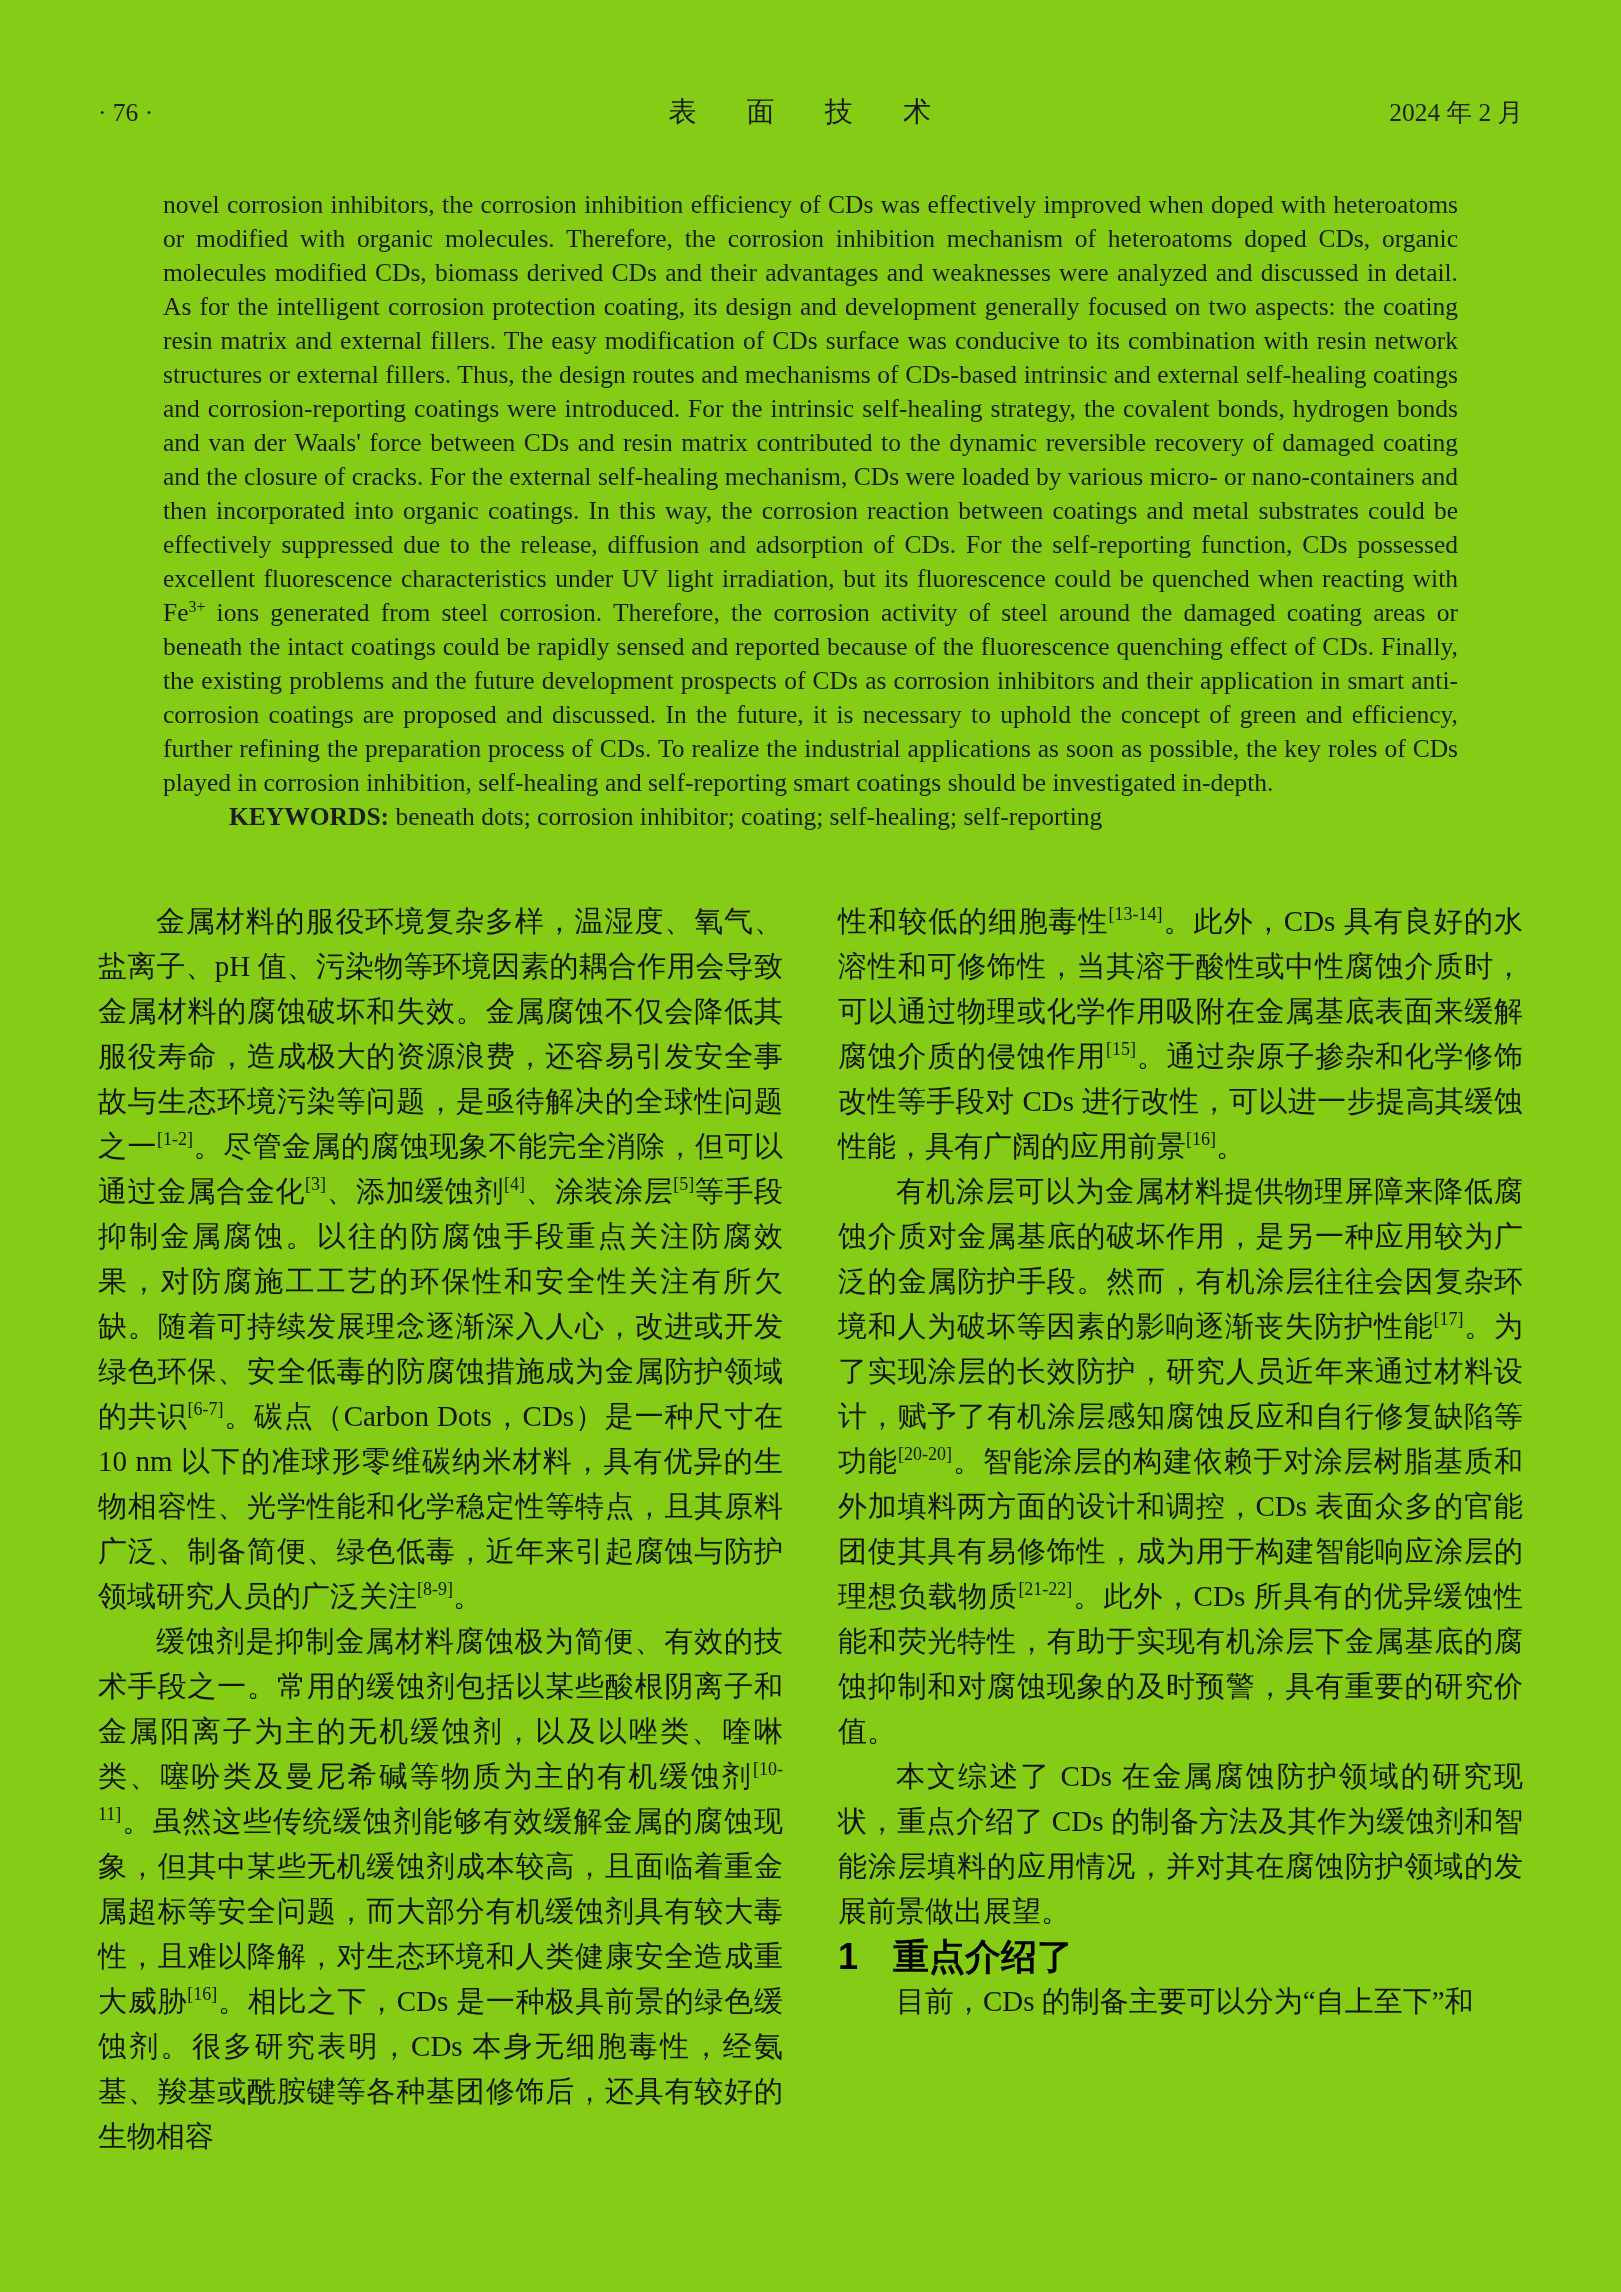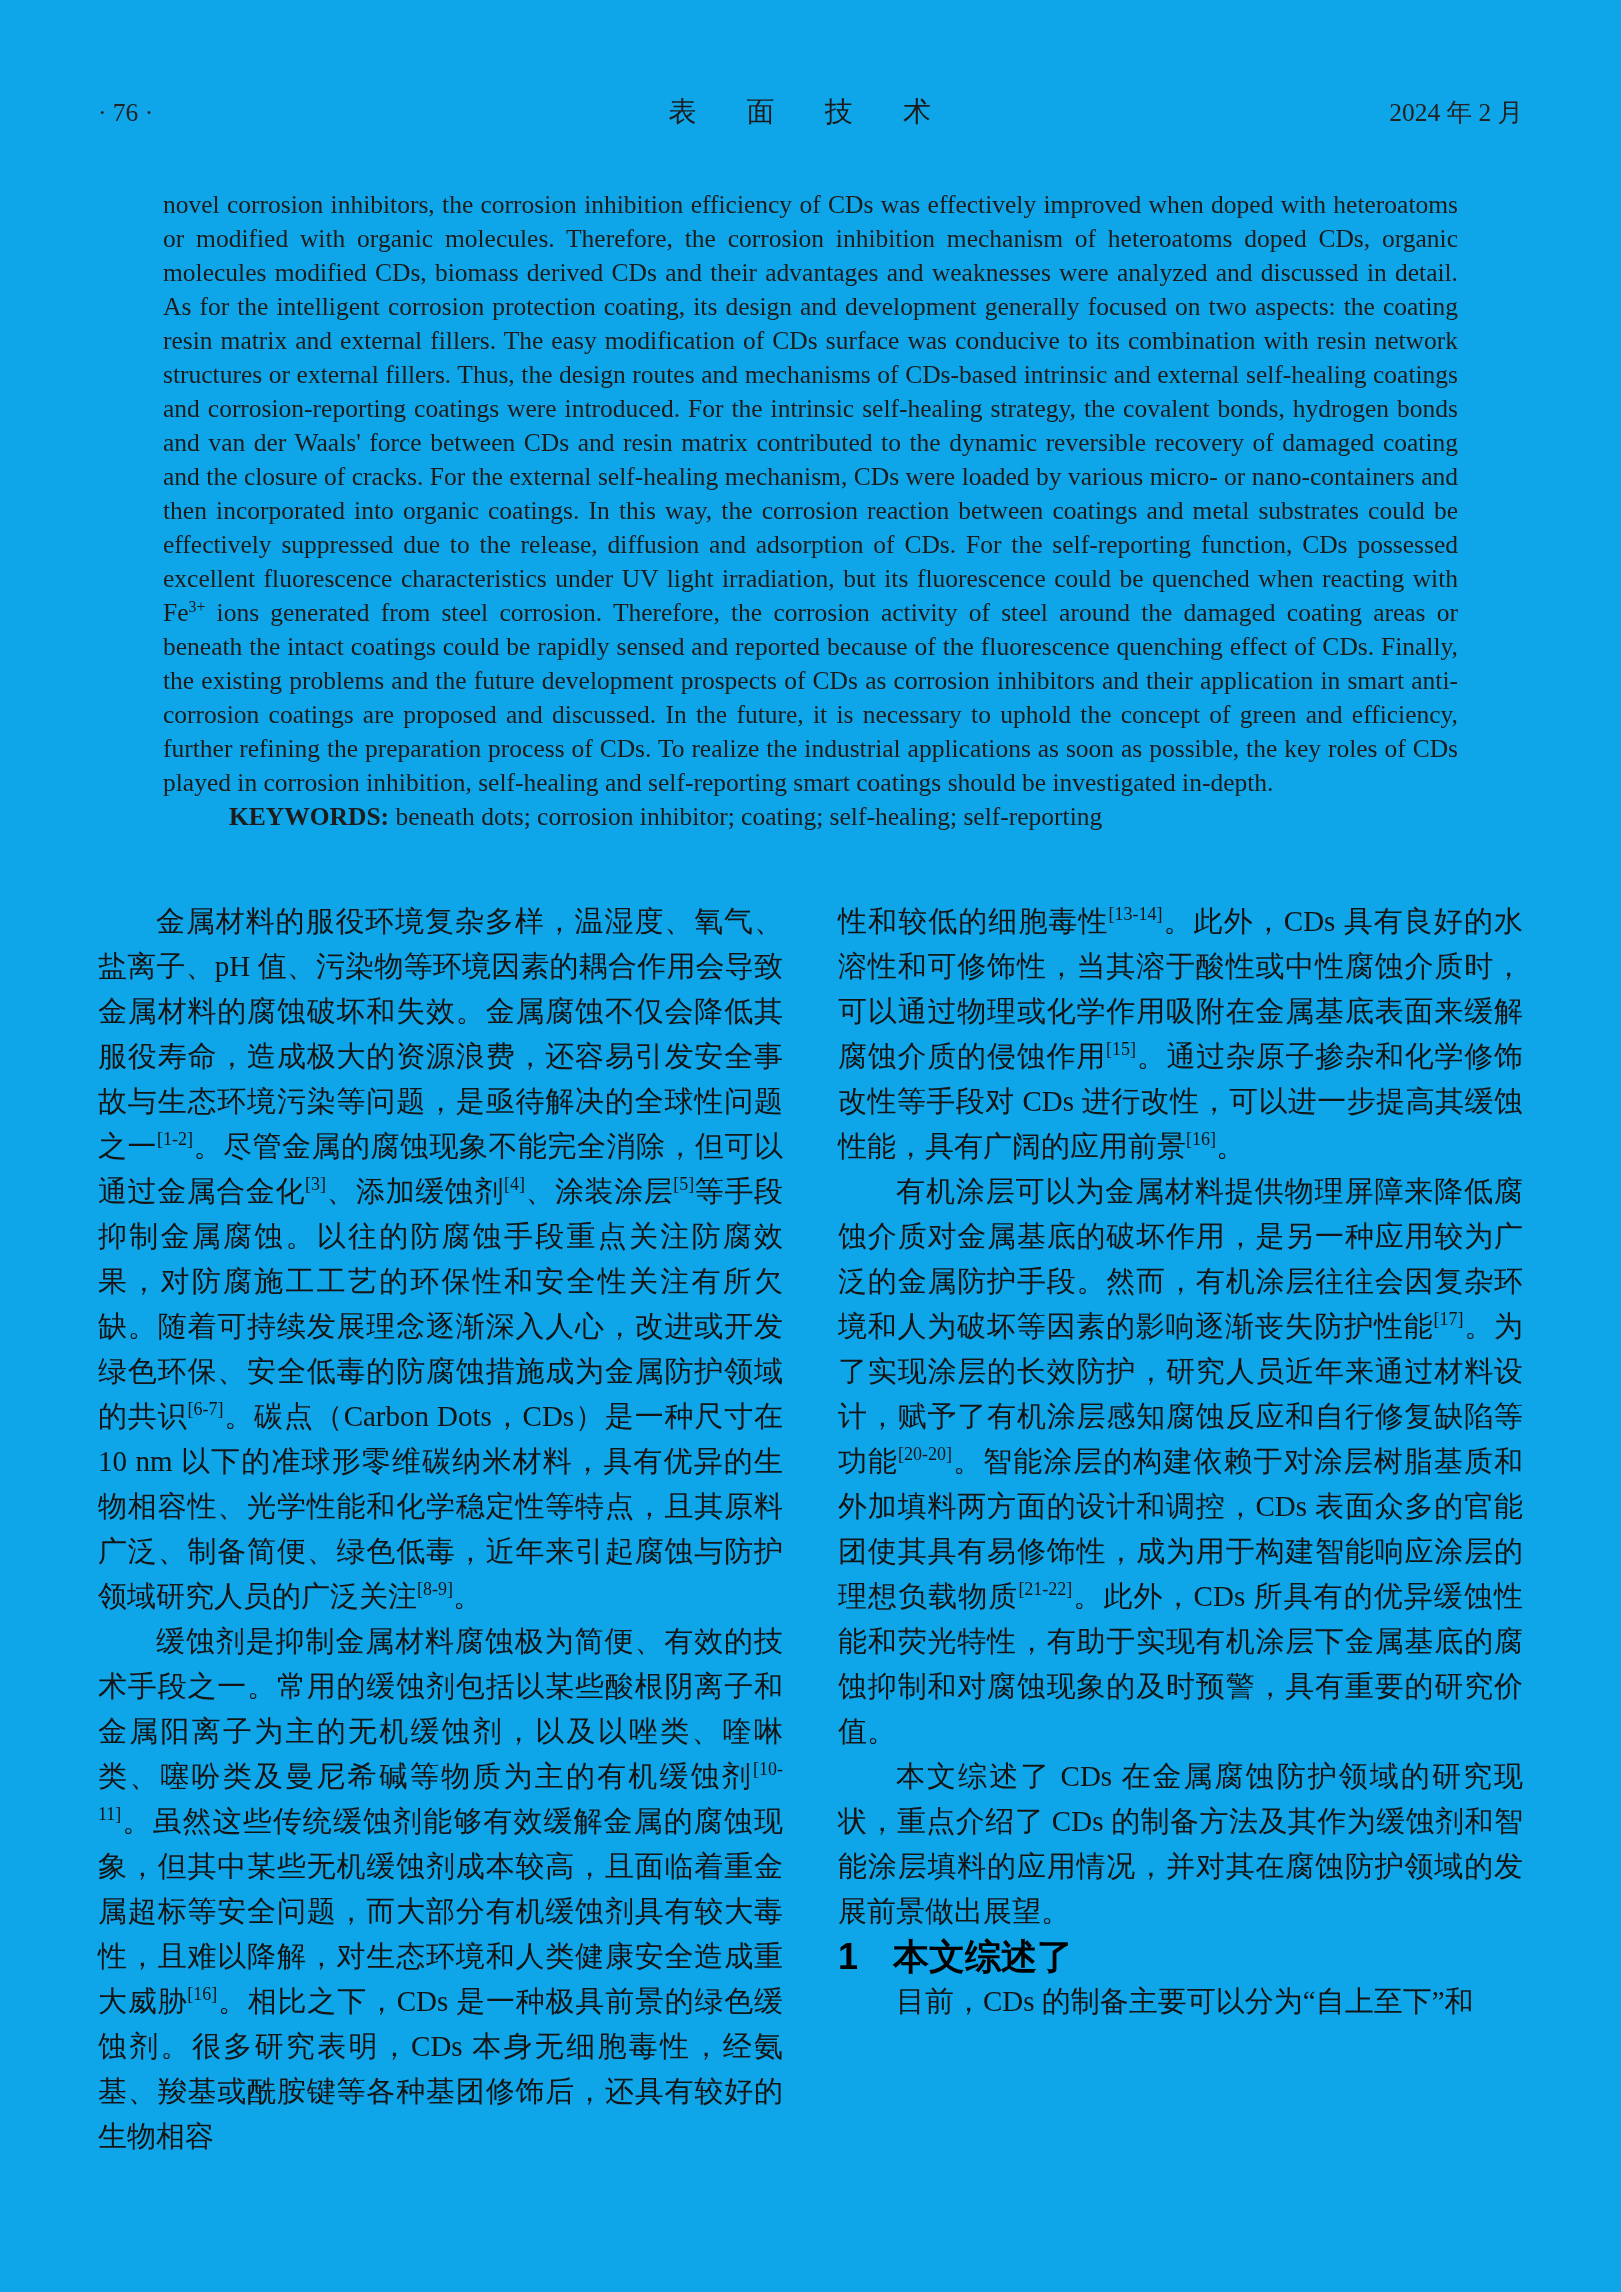--- a/index.html
+++ b/index.html
@@ -4,21 +4,21 @@
 <style>
   html, body {
     margin: 0;
     padding: 0;
     background: #ffffff;
   }
   .page {
     position: relative;
     width: 1621px;
     height: 2293px;
-    background: #0ea5e9;
+    background: #84cc16;
     box-sizing: border-box;
     padding: 93px 98px 0 98px;
     color: #1b1b1b;
     font-family: "Liberation Serif", "DejaVu Serif", serif;
     overflow: hidden;
   }
   
   .running-header {
     display: flex;
     justify-content: space-between;
@@ -106,21 +106,21 @@
       <p class="indent">金属材料的服役环境复杂多样，温湿度、氧气、盐离子、pH 值、污染物等环境因素的耦合作用会导致金属材料的腐蚀破坏和失效。金属腐蚀不仅会降低其服役寿命，造成极大的资源浪费，还容易引发安全事故与生态环境污染等问题，是亟待解决的全球性问题之一<sup>[1-2]</sup>。尽管金属的腐蚀现象不能完全消除，但可以通过金属合金化<sup>[3]</sup>、添加缓蚀剂<sup>[4]</sup>、涂装涂层<sup>[5]</sup>等手段抑制金属腐蚀。以往的防腐蚀手段重点关注防腐效果，对防腐施工工艺的环保性和安全性关注有所欠缺。随着可持续发展理念逐渐深入人心，改进或开发绿色环保、安全低毒的防腐蚀措施成为金属防护领域的共识<sup>[6-7]</sup>。碳点（Carbon Dots，CDs）是一种尺寸在 10 nm 以下的准球形零维碳纳米材料，具有优异的生物相容性、光学性能和化学稳定性等特点，且其原料广泛、制备简便、绿色低毒，近年来引起腐蚀与防护领域研究人员的广泛关注<sup>[8-9]</sup>。</p>
       <p class="indent">缓蚀剂是抑制金属材料腐蚀极为简便、有效的技术手段之一。常用的缓蚀剂包括以某些酸根阴离子和金属阳离子为主的无机缓蚀剂，以及以唑类、喹啉类、噻吩类及曼尼希碱等物质为主的有机缓蚀剂<sup>[10-11]</sup>。虽然这些传统缓蚀剂能够有效缓解金属的腐蚀现象，但其中某些无机缓蚀剂成本较高，且面临着重金属超标等安全问题，而大部分有机缓蚀剂具有较大毒性，且难以降解，对生态环境和人类健康安全造成重大威胁<sup>[16]</sup>。相比之下，CDs 是一种极具前景的绿色缓蚀剂。很多研究表明，CDs 本身无细胞毒性，经氨基、羧基或酰胺键等各种基团修饰后，还具有较好的生物相容</p>
     </div>
 
     <div class="col">
       <p>性和较低的细胞毒性<sup>[13-14]</sup>。此外，CDs 具有良好的水溶性和可修饰性，当其溶于酸性或中性腐蚀介质时，可以通过物理或化学作用吸附在金属基底表面来缓解腐蚀介质的侵蚀作用<sup>[15]</sup>。通过杂原子掺杂和化学修饰改性等手段对 CDs 进行改性，可以进一步提高其缓蚀性能，具有广阔的应用前景<sup>[16]</sup>。</p>
       <p class="indent">有机涂层可以为金属材料提供物理屏障来降低腐蚀介质对金属基底的破坏作用，是另一种应用较为广泛的金属防护手段。然而，有机涂层往往会因复杂环境和人为破坏等因素的影响逐渐丧失防护性能<sup>[17]</sup>。为了实现涂层的长效防护，研究人员近年来通过材料设计，赋予了有机涂层感知腐蚀反应和自行修复缺陷等功能<sup>[20-20]</sup>。智能涂层的构建依赖于对涂层树脂基质和外加填料两方面的设计和调控，CDs 表面众多的官能团使其具有易修饰性，成为用于构建智能响应涂层的理想负载物质<sup>[21-22]</sup>。此外，CDs 所具有的优异缓蚀性能和荧光特性，有助于实现有机涂层下金属基底的腐蚀抑制和对腐蚀现象的及时预警，具有重要的研究价值。</p>
       <p class="indent">本文综述了 CDs 在金属腐蚀防护领域的研究现状，重点介绍了 CDs 的制备方法及其作为缓蚀剂和智能涂层填料的应用情况，并对其在腐蚀防护领域的发展前景做出展望。</p>
 
       <p class="section-heading">
-        <span class="sec-no">1</span><span>本文综述了</span>
+        <span class="sec-no">1</span><span>重点介绍了</span>
       </p>
 
       <p class="indent">目前，CDs 的制备主要可以分为“自上至下”和</p>
     </div>
 
   </div>
 
 </div>
 
 

